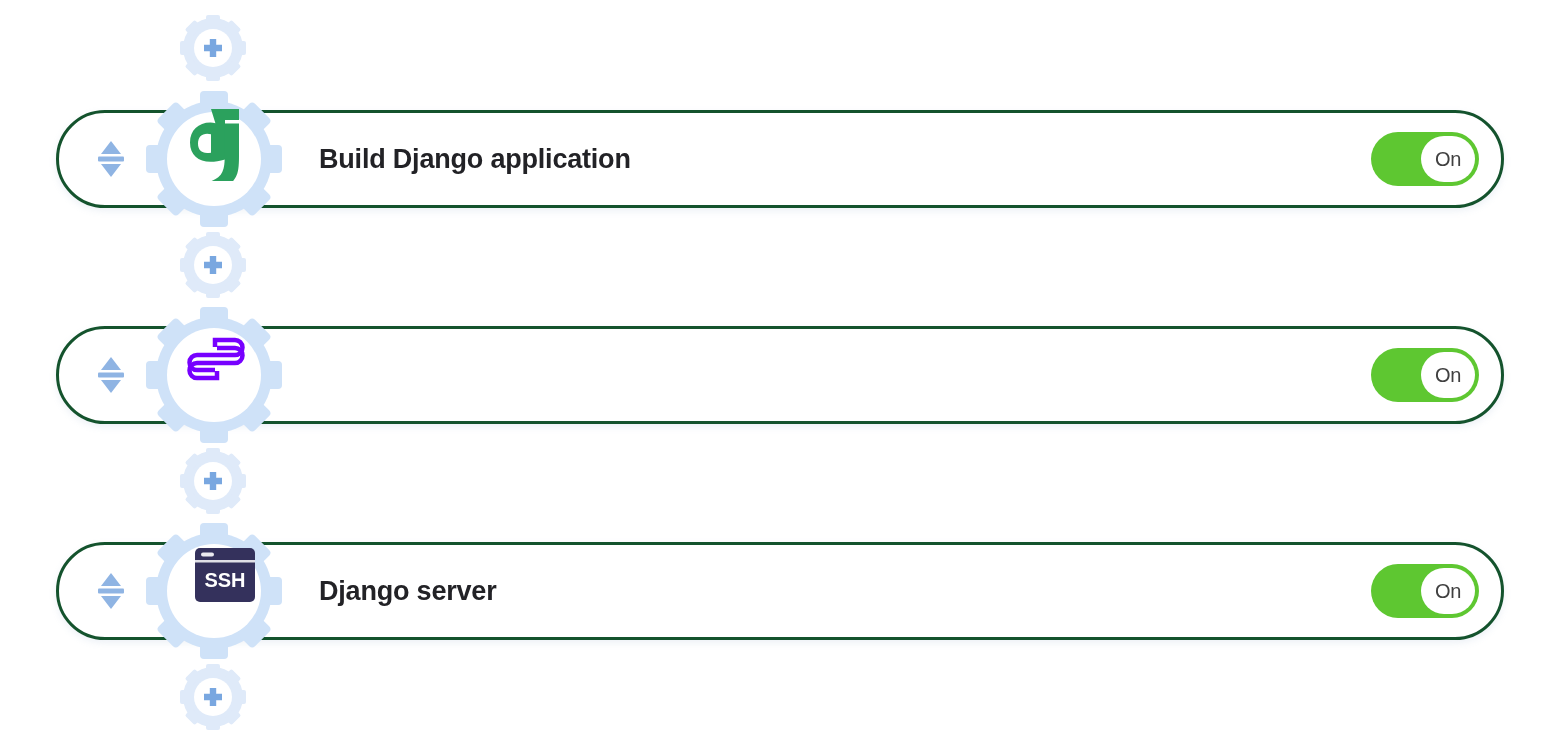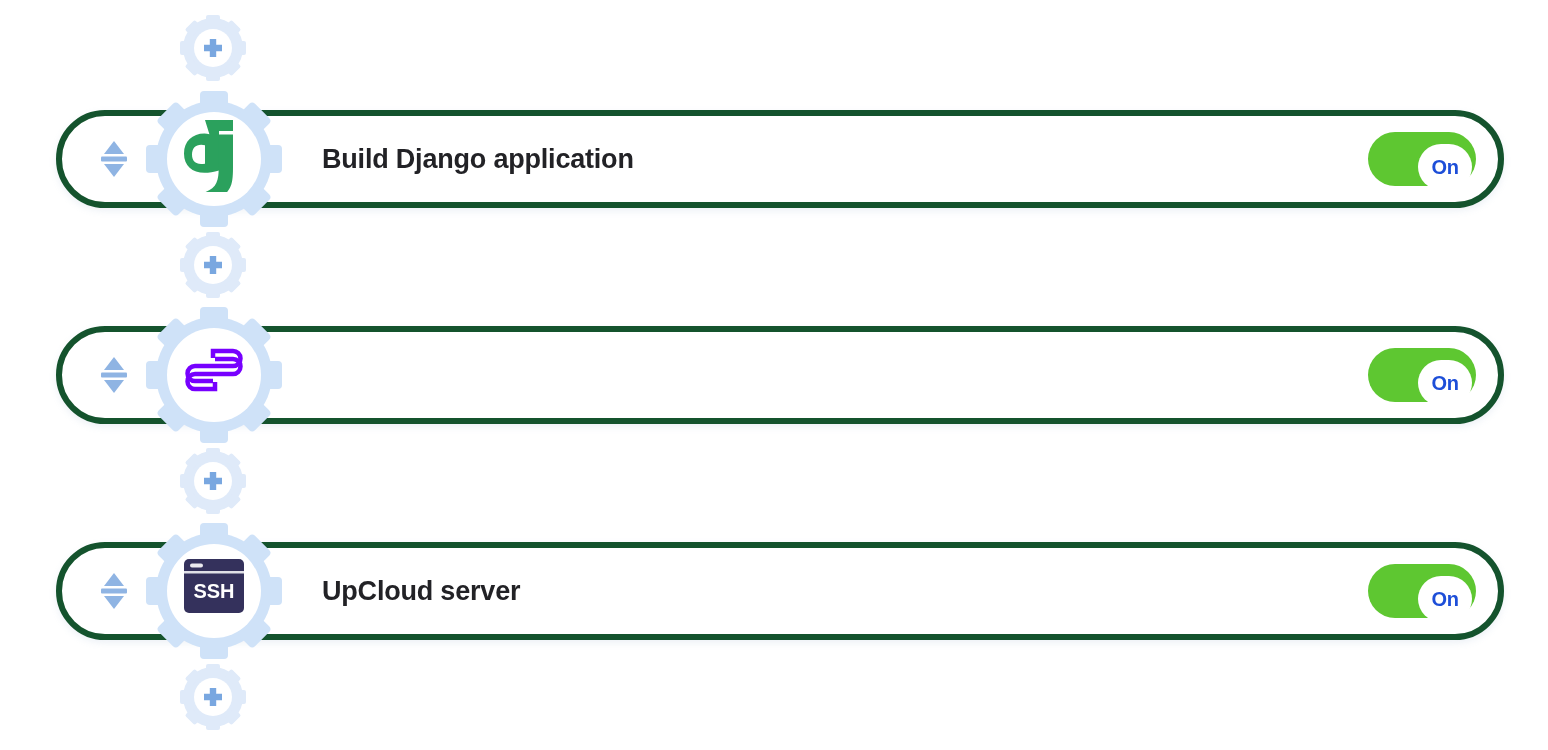--- a/index.html
+++ b/index.html
@@ -51,21 +51,21 @@
   .step-row.r2 { top: 516px; }
 
   
   .step-card {
     position: absolute;
     left: 56px;
     top: 26px;
     width: 1448px;
     height: 98px;
     background: #ffffff;
-    border: 6px solid #14532d;
+    border: 3px solid #14532d;
     border-radius: 49px;
     box-sizing: border-box;
     box-shadow: 0 3px 7px rgba(140, 165, 200, 0.16);
   }
 
   
   .drag-handle {
     position: absolute;
     left: 32px;
     top: 50%;
@@ -99,32 +99,32 @@
     top: 50%;
     transform: translateY(-50%);
     width: 108px;
     height: 54px;
     border-radius: 27px;
     background: #5ec731;
     cursor: pointer;
   }
   .toggle .knob {
     position: absolute;
-    top: 12px;
+    top: 4px;
     left: 50px;
     width: 54px;
     height: 46px;
     background: #ffffff;
     border-radius: 23px;
     display: flex;
     align-items: center;
     justify-content: center;
     font-size: 20px;
-    font-weight: bold;
-    color: #1d4ed8;
+    font-weight: normal;
+    color: #404040;
     letter-spacing: -0.3px;
   }
 
   
   .icon-gear {
     position: absolute;
     left: 146px;
     top: 0px;
     width: 136px;
     height: 150px;
@@ -134,26 +134,26 @@
     position: absolute;
     left: 0;
     top: 7px;
     width: 136px;
     height: 136px;
     display: block;
   }
   .icon-glyph {
     position: absolute;
     left: 26px;
-    top: 28px;
+    top: 17px;
     width: 84px;
     height: 84px;
     display: flex;
     align-items: center;
-    justify-content: center;
+    justify-content: flex-end;
     z-index: 5;
   }
   .icon-glyph svg { display: block; }
 </style>
 </head>
 <body>
 
 <div class="pipeline">
 
   <div class="add-gear g0">
@@ -335,21 +335,21 @@
 
   <div class="step-row r2">
     <div class="step-card">
       <div class="drag-handle">
         <svg width="30" height="42" viewBox="0 0 30 42" xmlns="http://www.w3.org/2000/svg">
           <path d="M15 3 L25 16 L5 16 Z" fill="#8fb4e3"></path>
           <rect x="2" y="18.5" width="26" height="5" rx="1" fill="#8fb4e3"></rect>
           <path d="M15 39 L25 26 L5 26 Z" fill="#8fb4e3"></path>
         </svg>
       </div>
-      <div class="step-title">UpCloud server</div>
+      <div class="step-title">Django server</div>
       <div class="toggle">
         <div class="knob">On</div>
       </div>
     </div>
 
     <div class="icon-gear">
       <svg class="gear-svg" viewBox="0 0 136 136" xmlns="http://www.w3.org/2000/svg">
         <g transform="translate(68,68)">
           <circle cx="0" cy="0" r="58" fill="#cfe2f8"></circle>
           <g fill="#cfe2f8">

